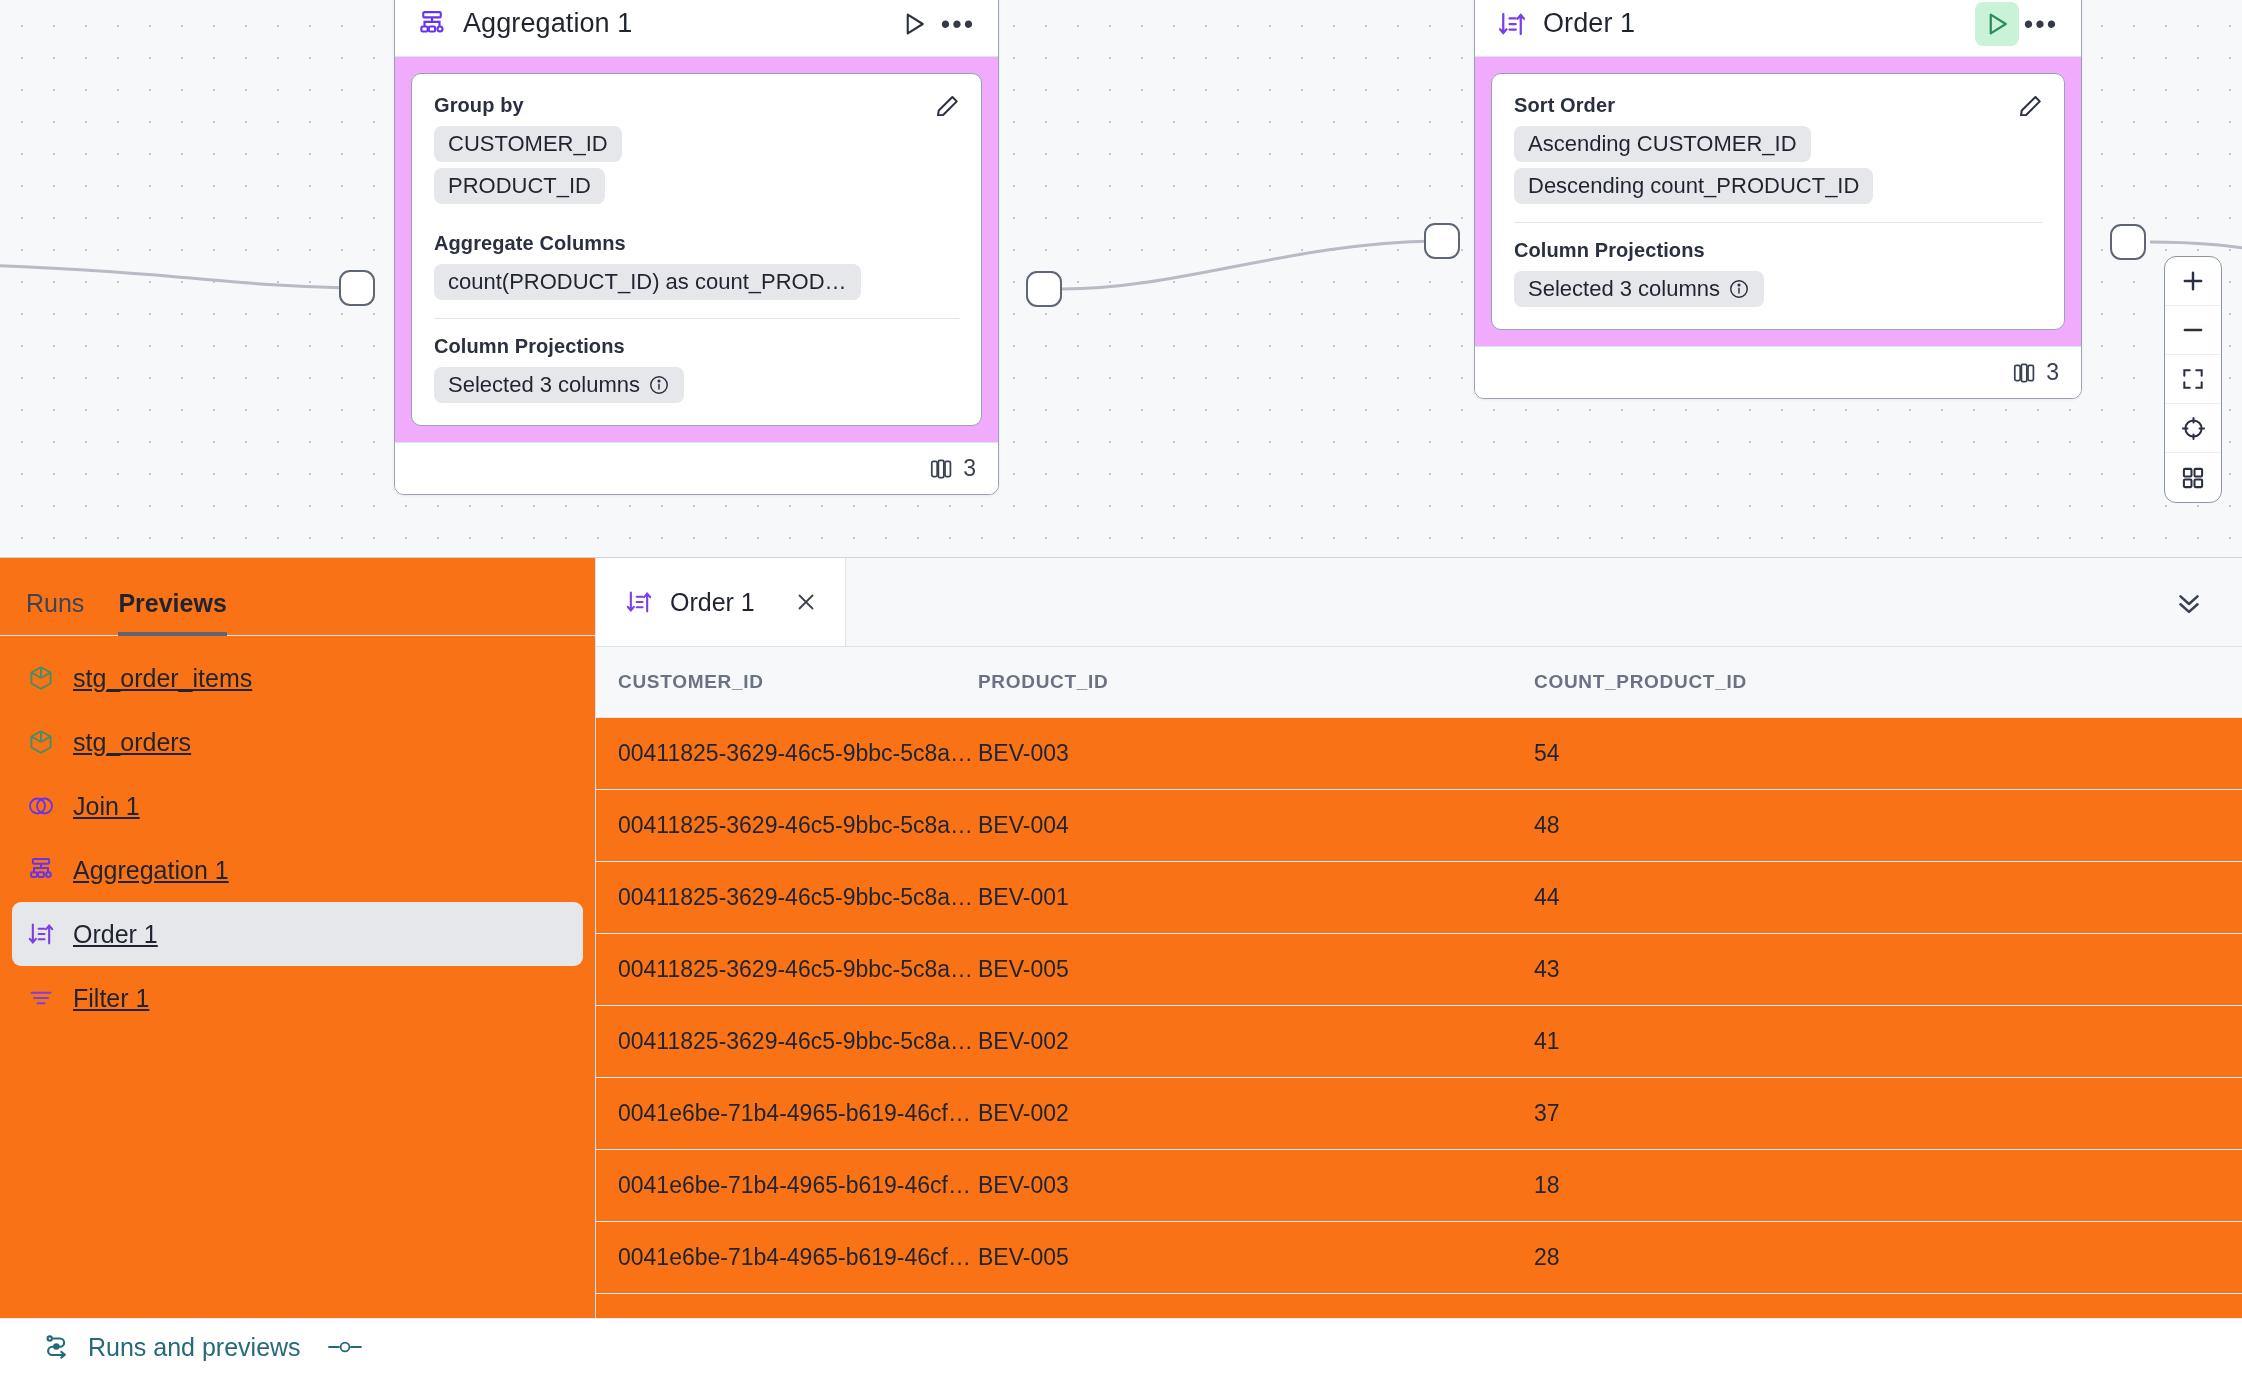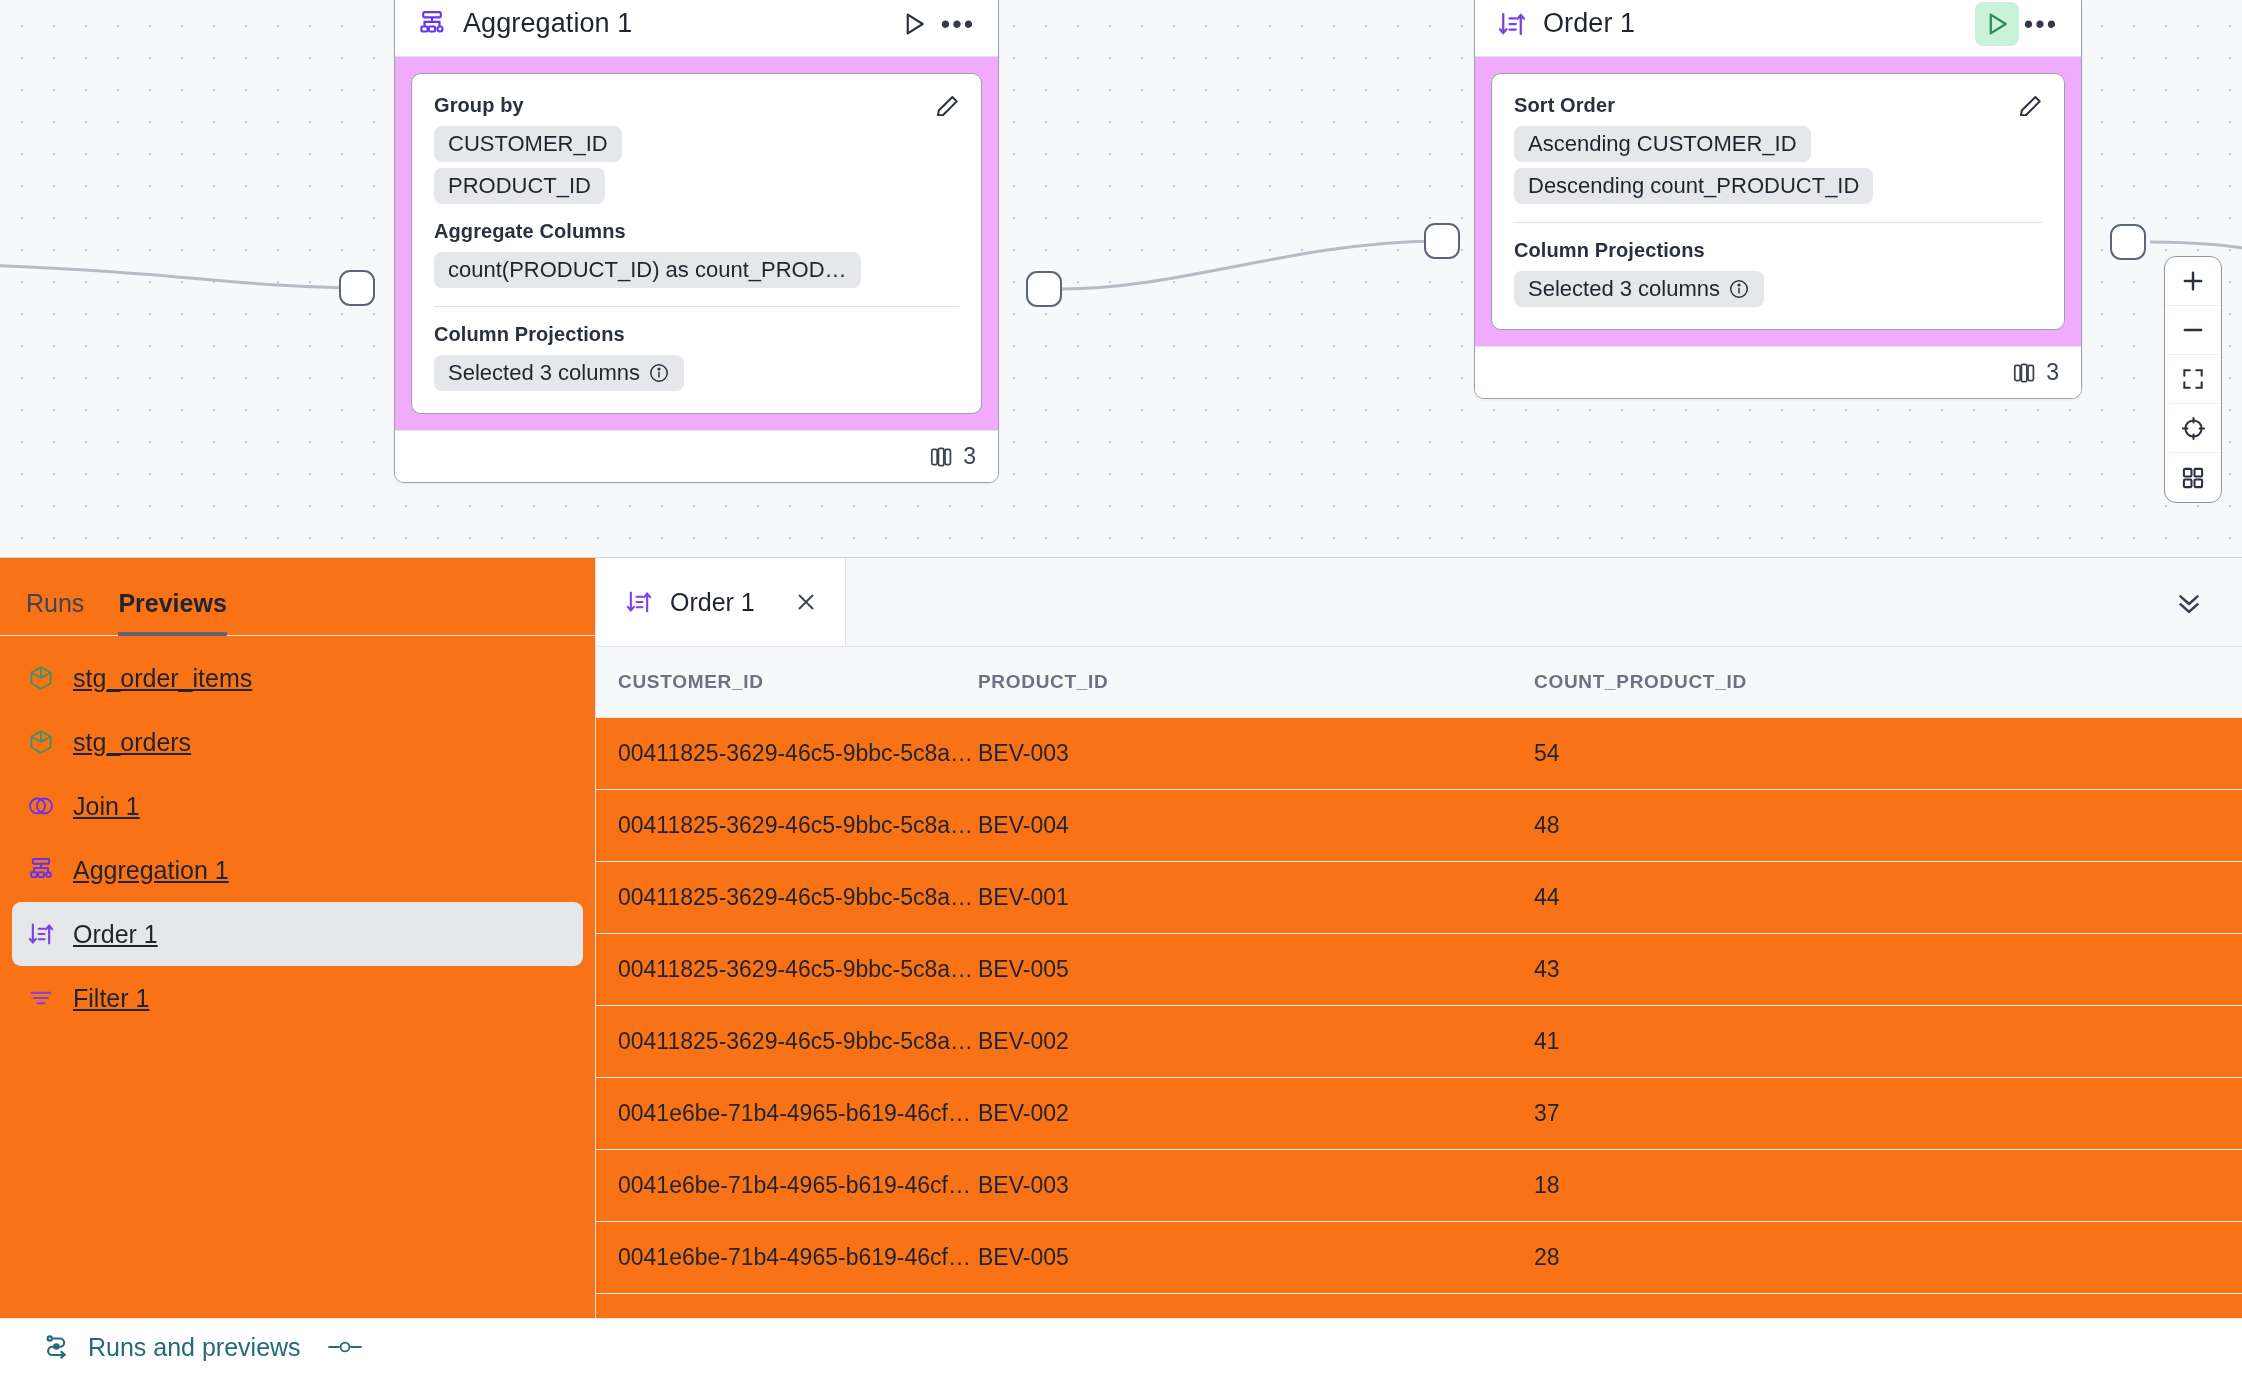--- a/index.html
+++ b/index.html
@@ -76,21 +76,21 @@
   .chip-row { display: flex; flex-direction: column; align-items: flex-start; gap: 6px; }
   .chip {
     display: inline-flex; align-items: center; gap: 8px;
     background: #e6e7eb; border-radius: 8px;
     padding: 5px 14px;
     font-size: 22px; color: #1f2430;
     max-width: 100%;
     white-space: nowrap; overflow: hidden; text-overflow: ellipsis;
   }
   .sep { height: 1px; background: #e0e3e9; margin: 18px 0 16px 0; }
-  .group-gap { margin-top: 16px; }
+  .group-gap { margin-top: 28px; }
   .node-foot {
     display: flex; align-items: center; justify-content: flex-end;
     gap: 9px;
     height: 52px; padding: 0 22px;
     border-top: 1px solid #dfe2e8; background: #fff;
     font-size: 23px; color: #3a4150;
   }
 
   
   .zoom-stack {

